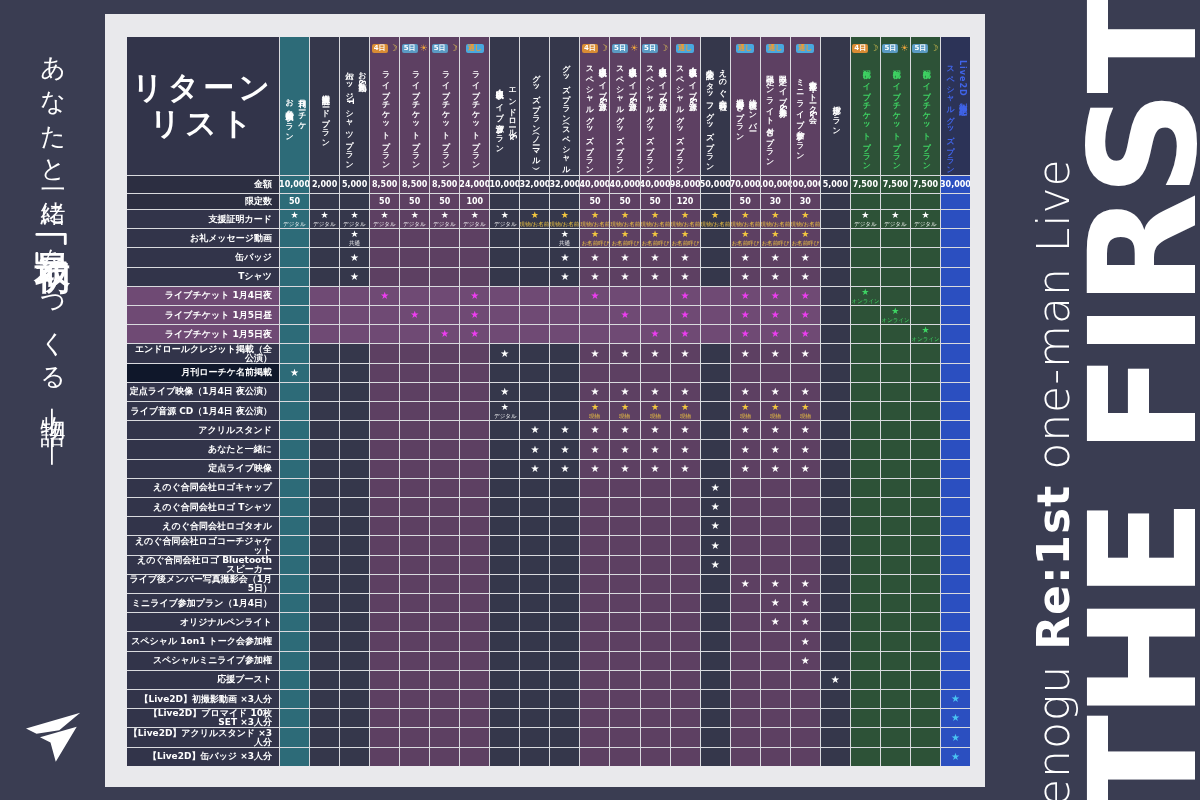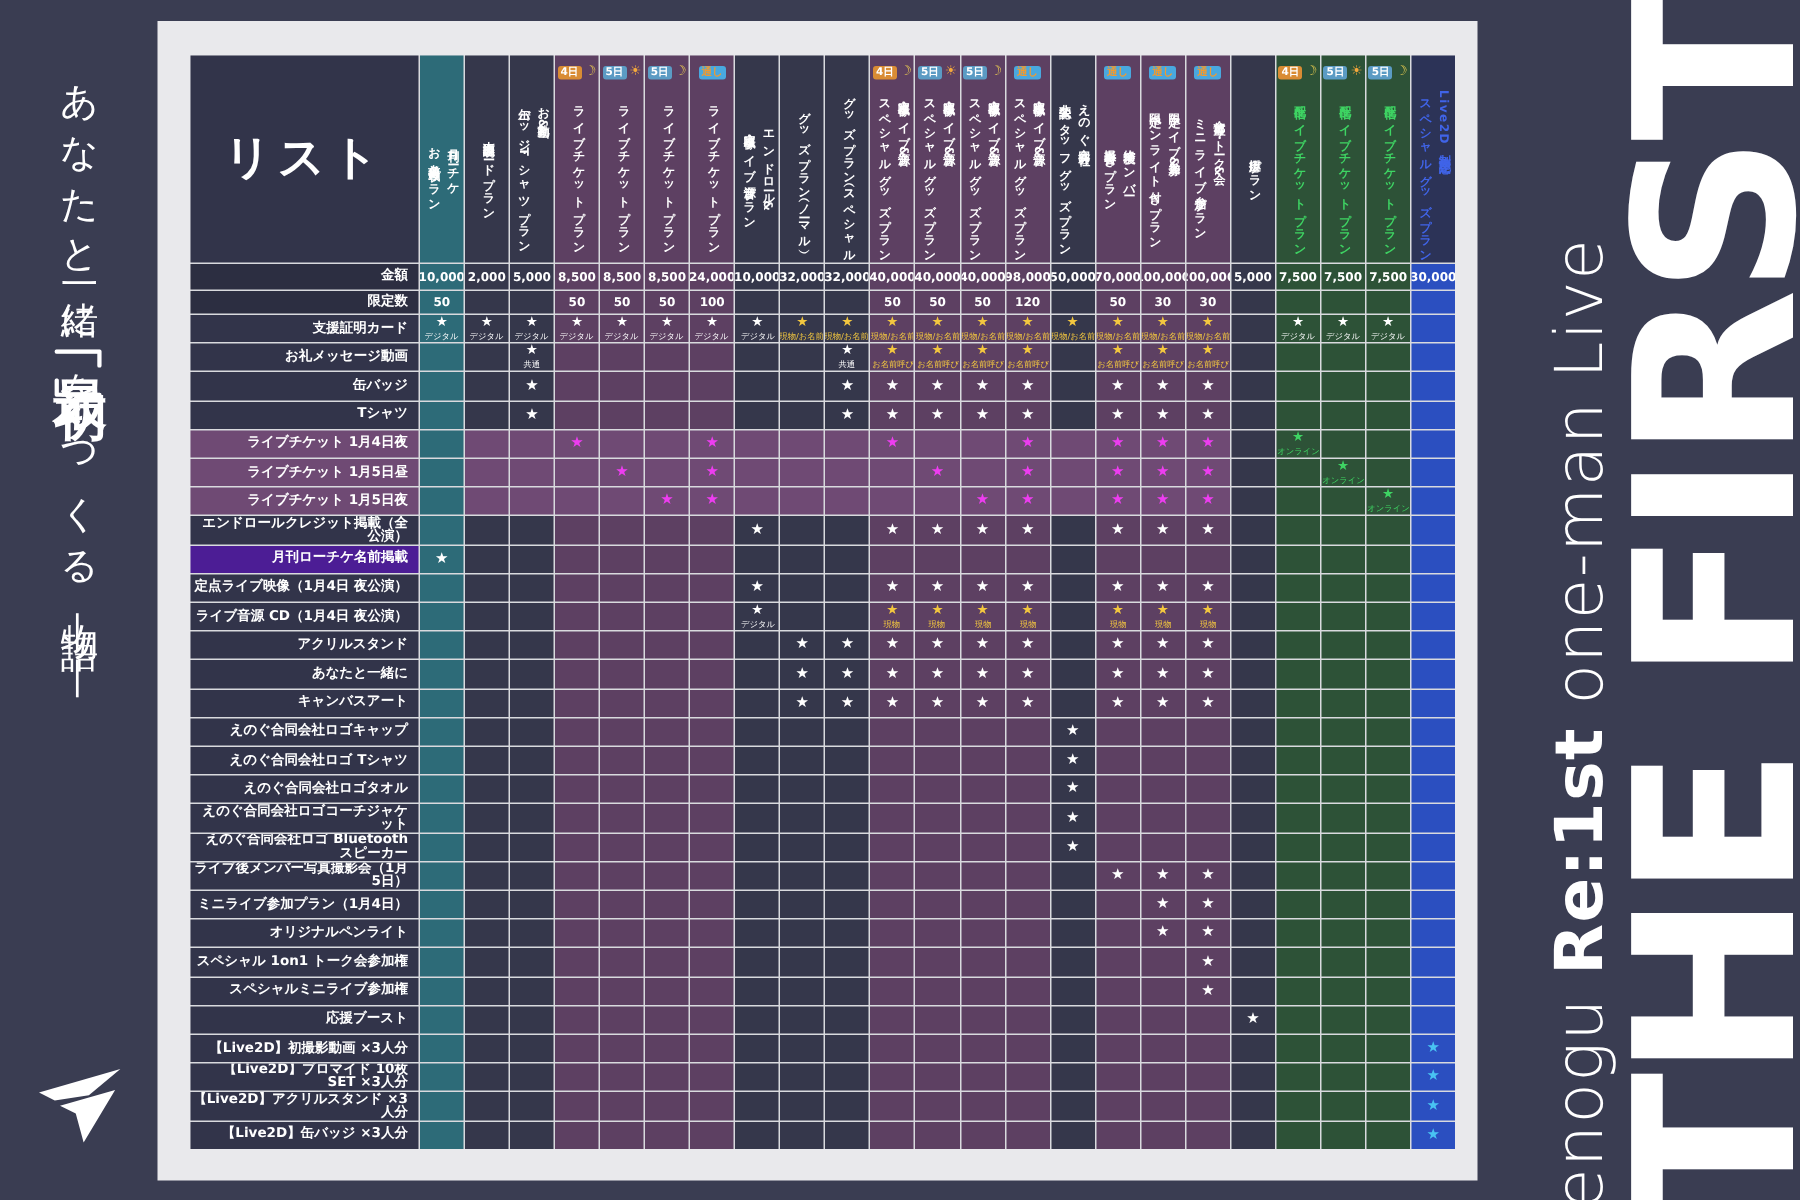--- a/index.html
+++ b/index.html
@@ -85,20 +85,21 @@
       <polygon points="0,18 62,0 38,20 12,24"></polygon>
       <polygon points="16,28 58,16 34,56 28,34"></polygon>
     </svg>
   </div>
 </div>
 
 <div class="frame">
   <div class="rtable" id="rtable">
       <div class="trow hdr">
         <div class="cell title-cell">
+          <div>リターン</div>
           <div>リスト</div>
         </div>
         <div class="cell hcell" style="background: rgb(45, 107, 120);">
           <div class="hbadge"></div>
           <div class="vname">
             <span style="color: rgb(255, 255, 255);">月刊ローチケ<br>お名前掲載プラン</span>
           </div>
         </div>
         <div class="cell hcell" style="background: rgb(53, 55, 75);">
           <div class="hbadge"></div>
@@ -717,21 +718,21 @@
         <div class="cell mark" style="background: rgb(93, 64, 98);">
           <span class="st" style="color: rgb(255, 255, 255);">★</span>
         </div>
         <div class="cell mark" style="background: rgb(53, 55, 75);"></div>
         <div class="cell mark" style="background: rgb(45, 82, 55);"></div>
         <div class="cell mark" style="background: rgb(45, 82, 55);"></div>
         <div class="cell mark" style="background: rgb(45, 82, 55);"></div>
         <div class="cell mark" style="background: rgb(43, 79, 192);"></div>
       </div>
       <div class="trow item">
-        <div class="cell lab" style="background: #4c1d95;">月刊ローチケ名前掲載</div>
+        <div class="cell lab" style="background: #0f172a;">月刊ローチケ名前掲載</div>
         <div class="cell mark" style="background: rgb(45, 107, 120);">
           <span class="st" style="color: rgb(255, 255, 255);">★</span>
         </div>
         <div class="cell mark" style="background: rgb(53, 55, 75);"></div>
         <div class="cell mark" style="background: rgb(53, 55, 75);"></div>
         <div class="cell mark" style="background: rgb(93, 64, 98);"></div>
         <div class="cell mark" style="background: rgb(93, 64, 98);"></div>
         <div class="cell mark" style="background: rgb(93, 64, 98);"></div>
         <div class="cell mark" style="background: rgb(93, 64, 98);"></div>
         <div class="cell mark" style="background: rgb(53, 55, 75);"></div>
@@ -925,21 +926,21 @@
         <div class="cell mark" style="background: rgb(93, 64, 98);">
           <span class="st" style="color: rgb(255, 255, 255);">★</span>
         </div>
         <div class="cell mark" style="background: rgb(53, 55, 75);"></div>
         <div class="cell mark" style="background: rgb(45, 82, 55);"></div>
         <div class="cell mark" style="background: rgb(45, 82, 55);"></div>
         <div class="cell mark" style="background: rgb(45, 82, 55);"></div>
         <div class="cell mark" style="background: rgb(43, 79, 192);"></div>
       </div>
       <div class="trow item">
-        <div class="cell lab" style="background: rgb(50, 52, 74);">キャンバスアート</div>
+        <div class="cell lab" style="background: rgb(50, 52, 74);">定点ライブ映像</div>
         <div class="cell mark" style="background: rgb(45, 107, 120);"></div>
         <div class="cell mark" style="background: rgb(53, 55, 75);"></div>
         <div class="cell mark" style="background: rgb(53, 55, 75);"></div>
         <div class="cell mark" style="background: rgb(93, 64, 98);"></div>
         <div class="cell mark" style="background: rgb(93, 64, 98);"></div>
         <div class="cell mark" style="background: rgb(93, 64, 98);"></div>
         <div class="cell mark" style="background: rgb(93, 64, 98);"></div>
         <div class="cell mark" style="background: rgb(53, 55, 75);"></div>
         <div class="cell mark" style="background: rgb(53, 55, 75);">
           <span class="st" style="color: rgb(255, 255, 255);">★</span>

